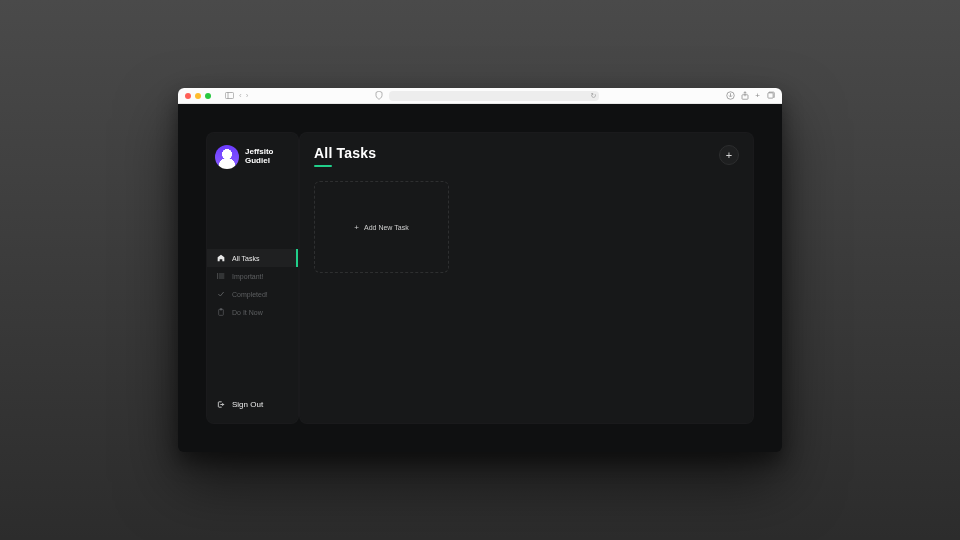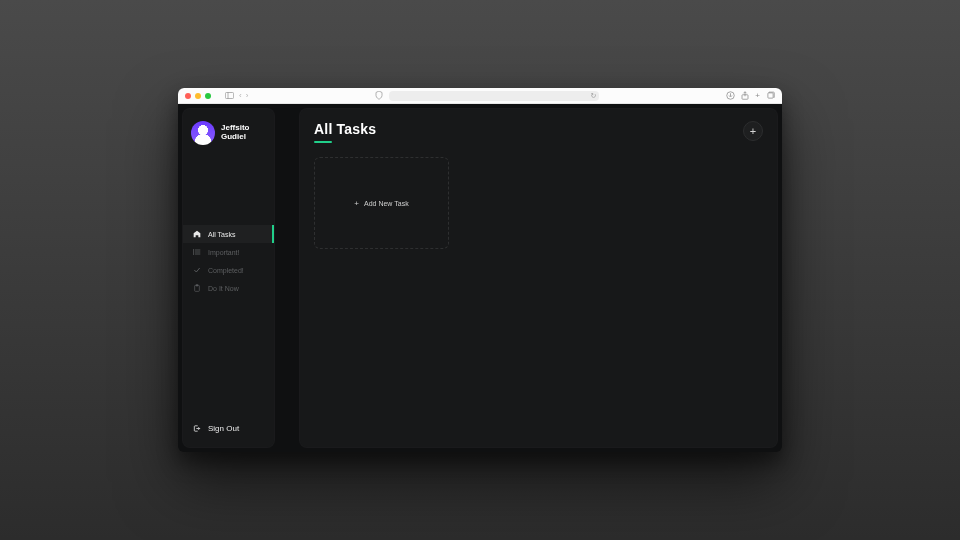--- a/index.html
+++ b/index.html
@@ -32,22 +32,22 @@
   .nav-arrow{color:#b4b4b4;font-size:8px;}
   .chrome-center{flex:1;display:flex;justify-content:center;}
   .addr-group{display:flex;align-items:center;gap:6px;}
   .shield{color:#9a9a9a;font-size:8px;}
   .addr-bar{width:210px;height:10px;border-radius:4px;background:#ededed;position:relative;}
   .addr-refresh{position:absolute;right:3px;top:1px;font-size:7px;color:#9a9a9a;}
   .chrome-right{display:flex;gap:6px;}
   .chrome-right .chrome-icon{font-size:8px;color:#8a8a8a;}
 
   .app {
-    flex:1; display:flex; gap:24px;
-    padding:4px;
+    flex:1; display:flex; gap:0;
+    padding:28px;
   }
   .sidebar {
     width:93px; background:#171819;
     border:1px solid #23242542; border-radius:8px;
     display:flex; flex-direction:column;
     padding:8px 0;
   }
   .profile { display:flex; align-items:center; gap:6px; padding:4px 8px 10px 8px; }
   .avatar {
     width:24px;height:24px;border-radius:50%;

